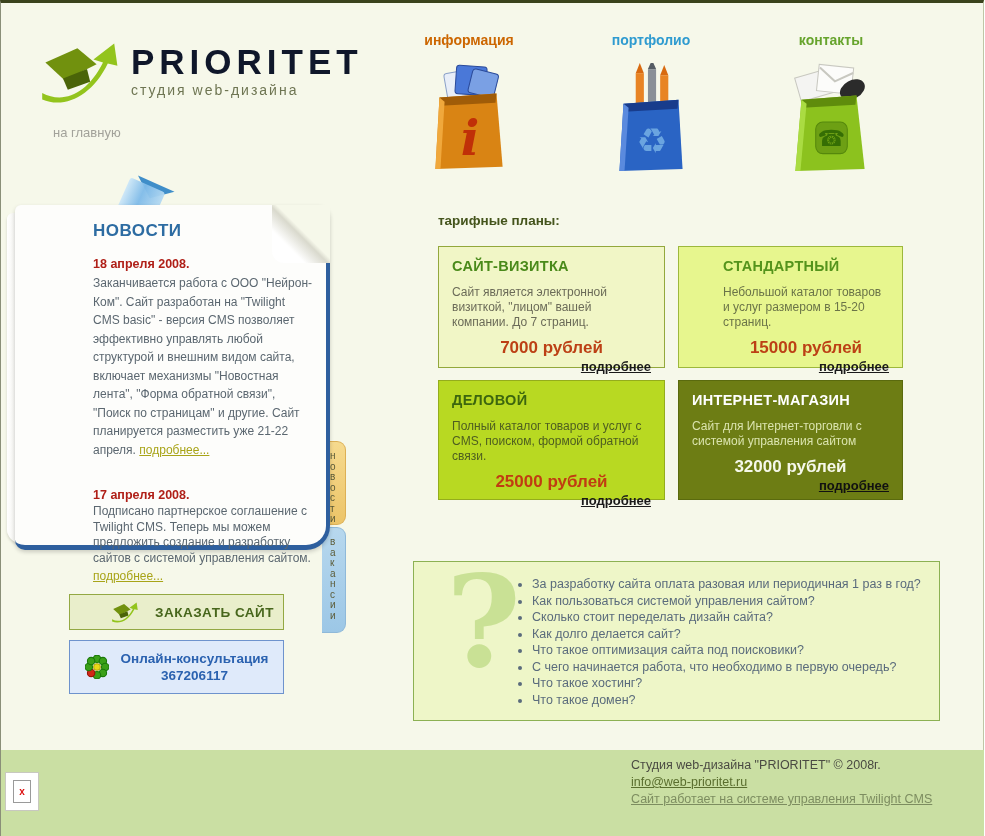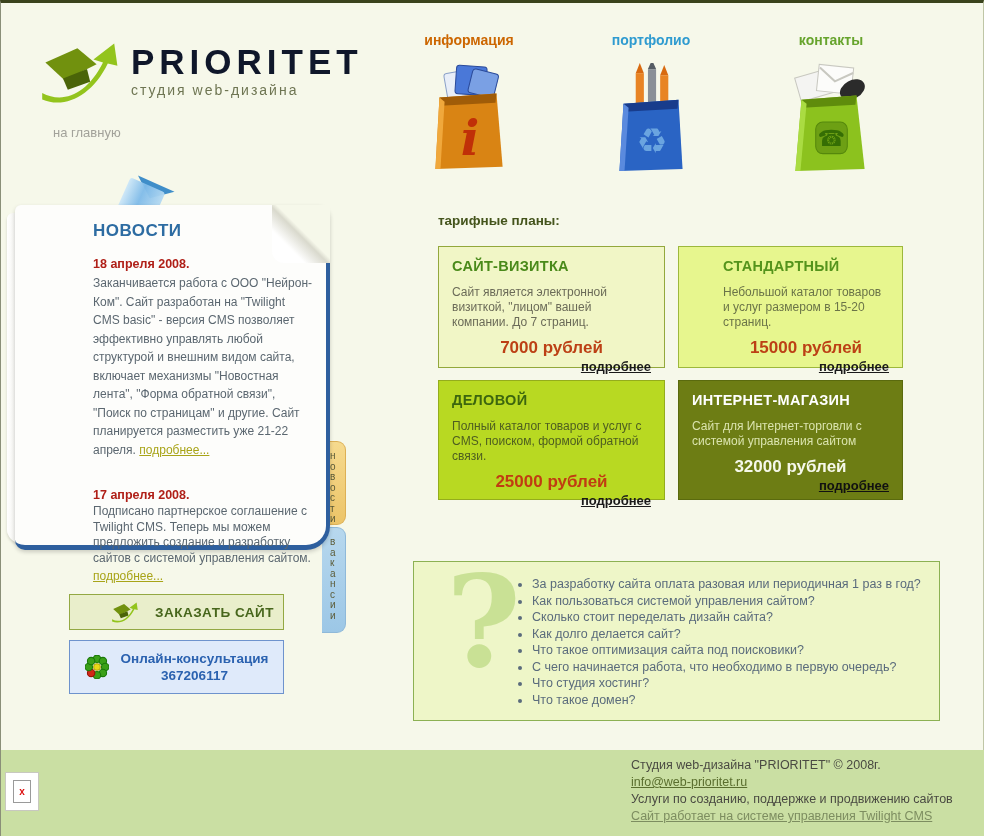--- a/index.html
+++ b/index.html
@@ -243,30 +243,29 @@
 
   <div class="faq">
     <div class="faq-qmark">?</div>
     <ul class="faq-list">
       <li>За разработку сайта оплата разовая или периодичная 1 раз в год?</li>
       <li>Как пользоваться системой управления сайтом?</li>
       <li>Сколько стоит переделать дизайн сайта?</li>
       <li>Как долго делается сайт?</li>
       <li>Что такое оптимизация сайта под поисковики?</li>
       <li>С чего начинается работа, что необходимо в первую очередь?</li>
-      <li>Что студия хостинг?</li>
+      <li>Что такое хостинг?</li>
       <li>Что такое домен?</li>
     </ul>
   </div>
 
   <div class="footer">
     <div class="footer-text">
       <div>Студия web-дизайна "PRIORITET" © 2008г.</div>
       <div><a class="footer-link">info@web-prioritet.ru</a></div>
-      <div>Услуги по созданию, поддержке и продвижению сайтов</div>
       <div><a class="footer-cms">Сайт работает на системе управления Twilight CMS</a></div>
     </div>
   </div>
 
   <div class="broken-img">
     <div class="broken-img-inner">x</div>
   </div>
 
 </div>
 

